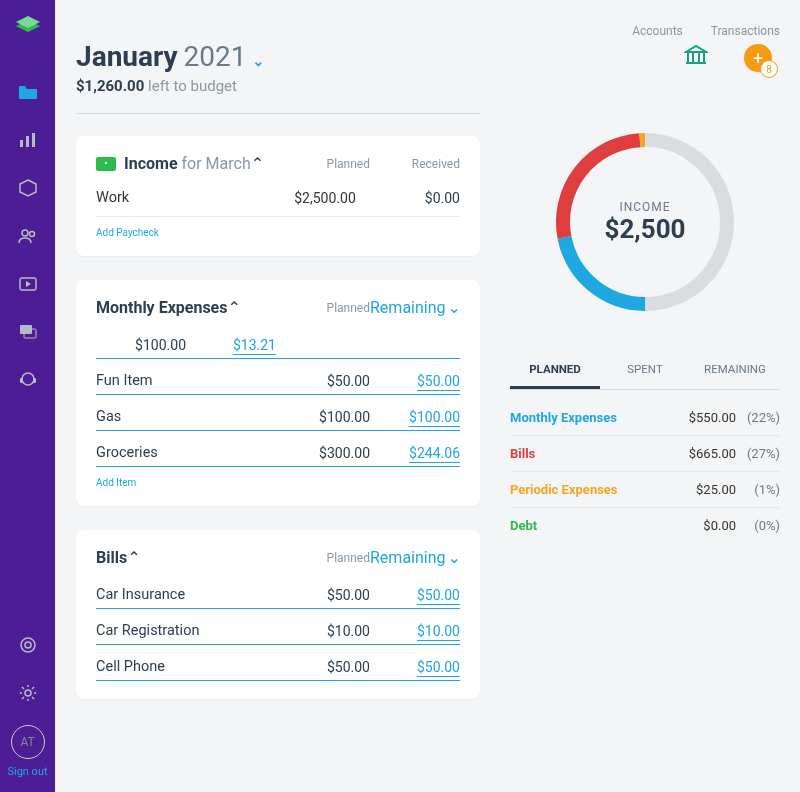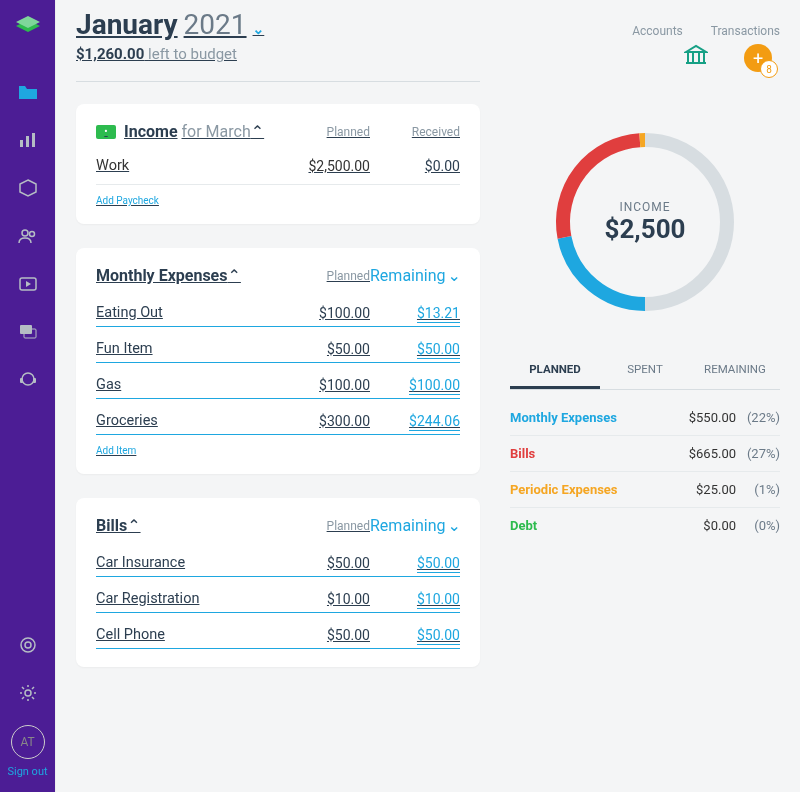--- a/index.html
+++ b/index.html
@@ -6,38 +6,38 @@
 body { font-family: -apple-system, BlinkMacSystemFont, "Segoe UI", Roboto, sans-serif; background: #f4f5f6; color: #2c3e50; width: 800px; height: 792px; overflow: hidden; }
 .app { display: flex; height: 100%; }
 .sidebar { width: 56px; background: #4c1d95; display: flex; flex-direction: column; align-items: center; padding-top: 14px; border-right: 1px solid #eee; }
 .sidebar .logo { margin-bottom: 40px; }
 .sidebar .nav-item { width: 32px; height: 32px; display: flex; align-items: center; justify-content: center; margin-bottom: 16px; color: #b5bdc4; cursor: pointer; }
 .sidebar .nav-item.active { color: #1ea7e0; }
 .sidebar .spacer { flex: 1; }
 .sidebar .avatar { width: 34px; height: 34px; border-radius: 50%; border: 1px solid #ccc; display: flex; align-items: center; justify-content: center; font-size: 12px; color: #888; margin-bottom: 6px; }
 .sidebar .signout { font-size: 11px; color: #1ea7e0; margin-bottom: 14px; cursor: pointer; }
 .main { flex: 1; display: flex; }
-.content { flex: 1; padding: 8px 20px 0 20px; overflow-y: auto; text-decoration: underline; }
+.content { flex: 1; padding: 40px 20px 0 20px; overflow-y: auto; }
 .header { margin-bottom: 10px; }
 .header-title { font-size: 28px; font-weight: 700; display: flex; align-items: baseline; gap: 6px; }
 .header-title .year { font-weight: 400; color: #6b7a88; }
 .header-title .chev { color: #1ea7e0; font-size: 14px; cursor: pointer; }
 .subtitle { font-size: 15px; margin-top: 4px; }
 .subtitle .amt { font-weight: 700; }
 .subtitle .rest { color: #8a98a3; }
 .hr { border: none; border-top: 1px solid #d7dde1; margin: 18px 0 22px; }
 .card { background: #fff; border-radius: 8px; padding: 18px 20px; margin-bottom: 24px; box-shadow: 0 1px 2px rgba(0,0,0,0.04); }
 .card-title { font-weight: 700; }
 .card-title .for { font-weight: 400; color: #8a98a3; margin-left: 4px; }
 .col-head { color: #8a98a3; font-size: 12px; }
 .income-badge { width: 20px; height: 14px; background: #2dbb4e; border-radius: 2px; margin-right: 8px; display: inline-flex; align-items: center; justify-content: center; }
 .income-badge::after { content: "•"; color: #fff; font-size: 10px; }
 .row { display: flex; align-items: center; padding: 10px 0; border-bottom: 1px solid #e6eaec; }
 .row .label { flex: 1; font-size: 14.5px; color: #333; }
-.row .c1 { width: 90px; text-align: right; font-size: 14px; color: #333; }
+.row .c1 { width: 90px; text-align: center; font-size: 14px; color: #333; }
 .row .c2 { width: 90px; text-align: right; font-size: 14px; }
 .row-header { display: flex; align-items: center; padding-bottom: 6px; }
 .row-header .flex1 { flex: 1; }
 .row-header .h1, .row-header .h2 { width: 90px; text-align: right; }
 .remaining-head { color: #1ea7e0; display: inline-flex; align-items: center; gap: 2px; cursor: pointer; }
 .add-link { color: #1ea7e0; font-size: 10px; margin-top: 10px; cursor: pointer; }
 .rowline .label { flex:1; font-size:14.5px; }
 .rowline { display:flex; align-items:center; padding: 12px 0 4px; }
 .rowline .c1 { width:90px; text-align:right; font-size:14px; }
 .rowline .c2w { width:90px; text-align:right; }
@@ -178,21 +178,20 @@
           <span class="chev">⌃</span>
           <span class="flex1"></span>
           <span class="h1 col-head">Planned</span>
           <span class="h2"><span class="remaining-head">
                 <span>Remaining</span> 
                 <span>⌄</span>
               </span></span>
         </div>
         <div id="expenses-rows">
             <div class="rowline">
-              <span class="label">Eating Out</span>
               <span class="c1">$100.00</span>
               <span class="c2w"><span class="c2">$13.21</span></span>
             </div>
             <div class="divline"></div>
             <div class="rowline">
               <span class="label">Fun Item</span>
               <span class="c1">$50.00</span>
               <span class="c2w"><span class="c2">$50.00</span></span>
             </div>
             <div class="divline"></div>

